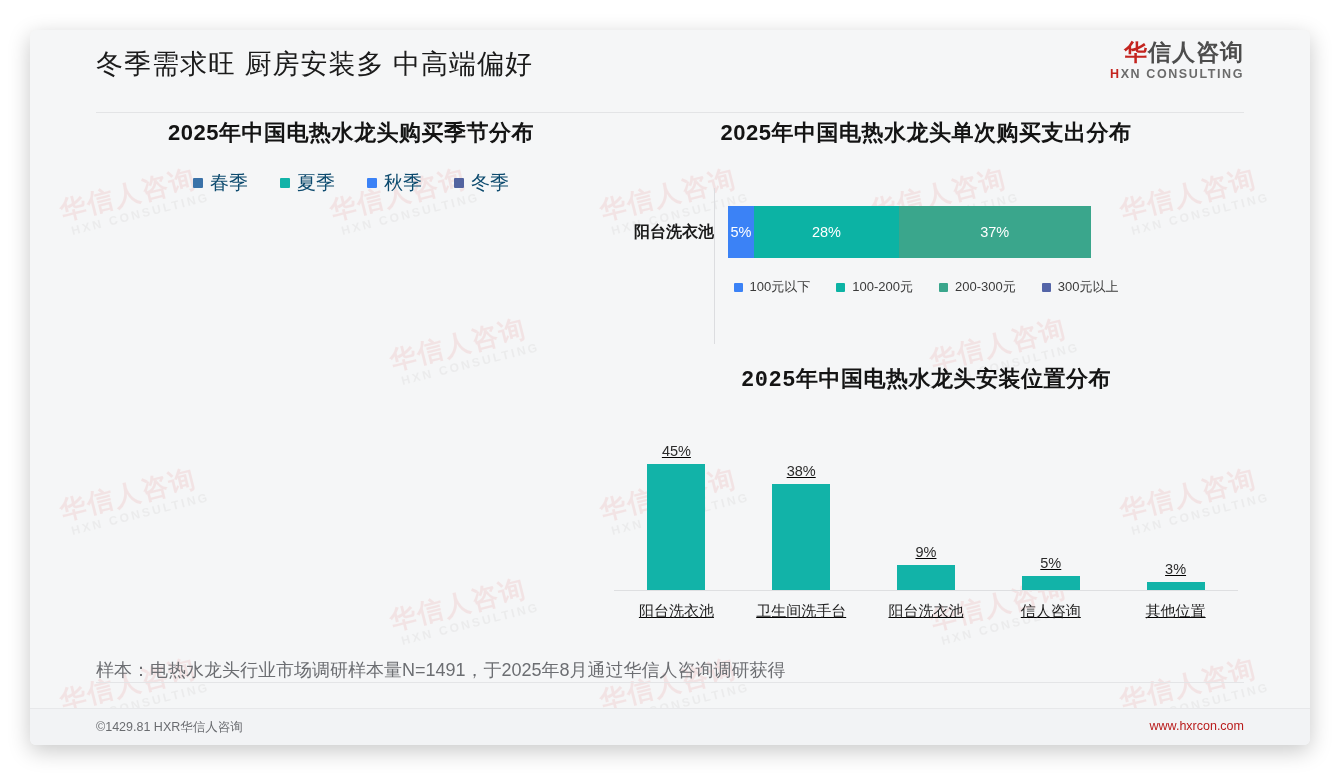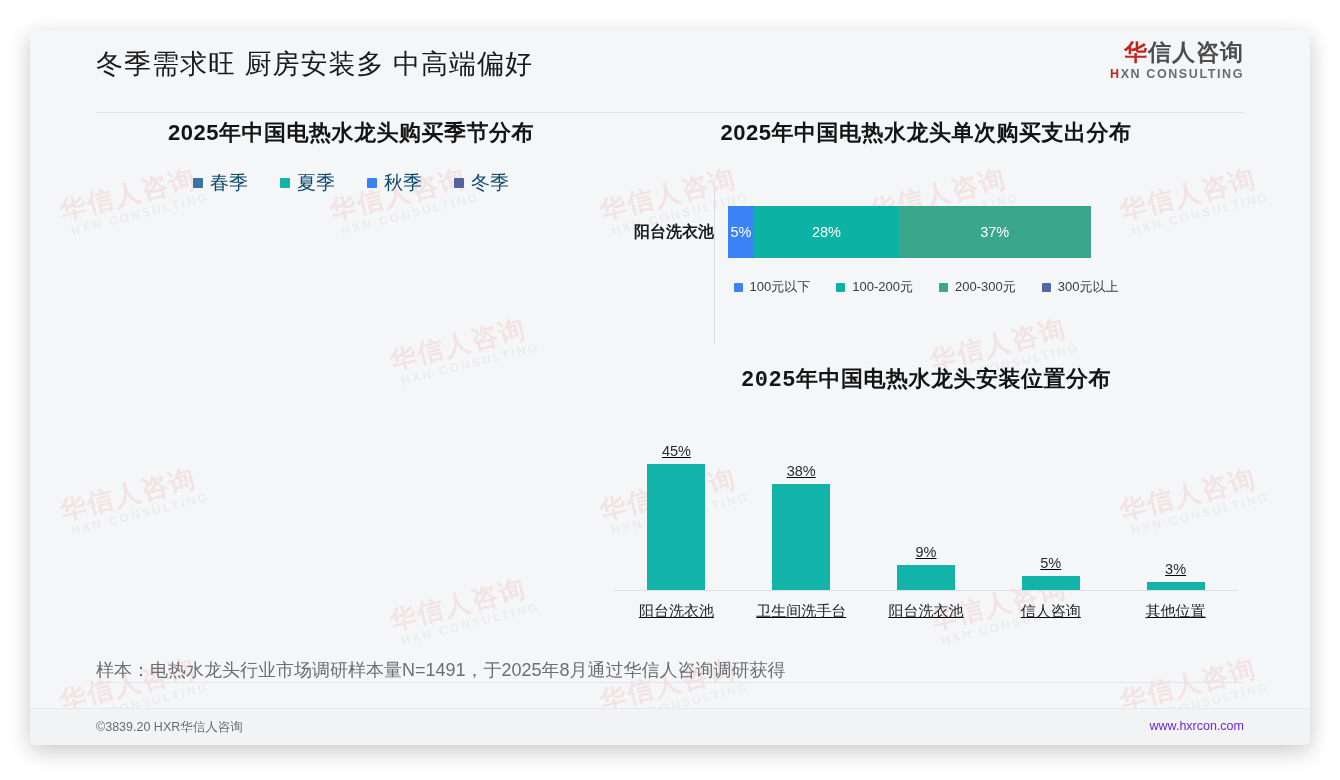--- a/index.html
+++ b/index.html
@@ -105,21 +105,21 @@
   
   .note{
     position:absolute;left:66px;top:628px;font-size:18px;color:#6c6e72;z-index:3;
   }
   .note-rule{position:absolute;left:66px;right:66px;top:652px;height:1px;background:#e4e5e7;z-index:3;}
   .footbar{
     position:absolute;left:0;right:0;bottom:0;height:36px;background:#f2f3f5;
     border-top:1px solid #e7e8ea;z-index:3;
   }
   .foot-left{position:absolute;left:66px;top:10px;font-size:12.5px;color:#6a6c70;}
-  .foot-right{position:absolute;right:66px;top:10px;font-size:12.5px;color:#6d28d9;}
+  .foot-right{position:absolute;right:66px;top:10px;font-size:12.5px;color:#b91c1c;}
 </style>
 </head>
 <body>
 
 <div class="page">
 
   <div class="wm-layer" id="wm-layer">
       <div class="wm" style="left: 30px; top: 150px;">
         <span class="wm-cn">华信人咨询</span>
         <span class="wm-en">HXN CONSULTING</span>
@@ -288,17 +288,17 @@
             <div class="x-lab">其他位置</div>
           </div>
       </div>
 
     </div>
   </div>
 
   <div class="note">样本：电热水龙头行业市场调研样本量N=1491，于2025年8月通过华信人咨询调研获得</div>
   <div class="note-rule"></div>
   <div class="footbar">
-    <div class="foot-left">©3839.20 HXR华信人咨询</div>
+    <div class="foot-left">©1429.81 HXR华信人咨询</div>
     <div class="foot-right">www.hxrcon.com</div>
   </div>
 
 </div>
 
 </body></html>

